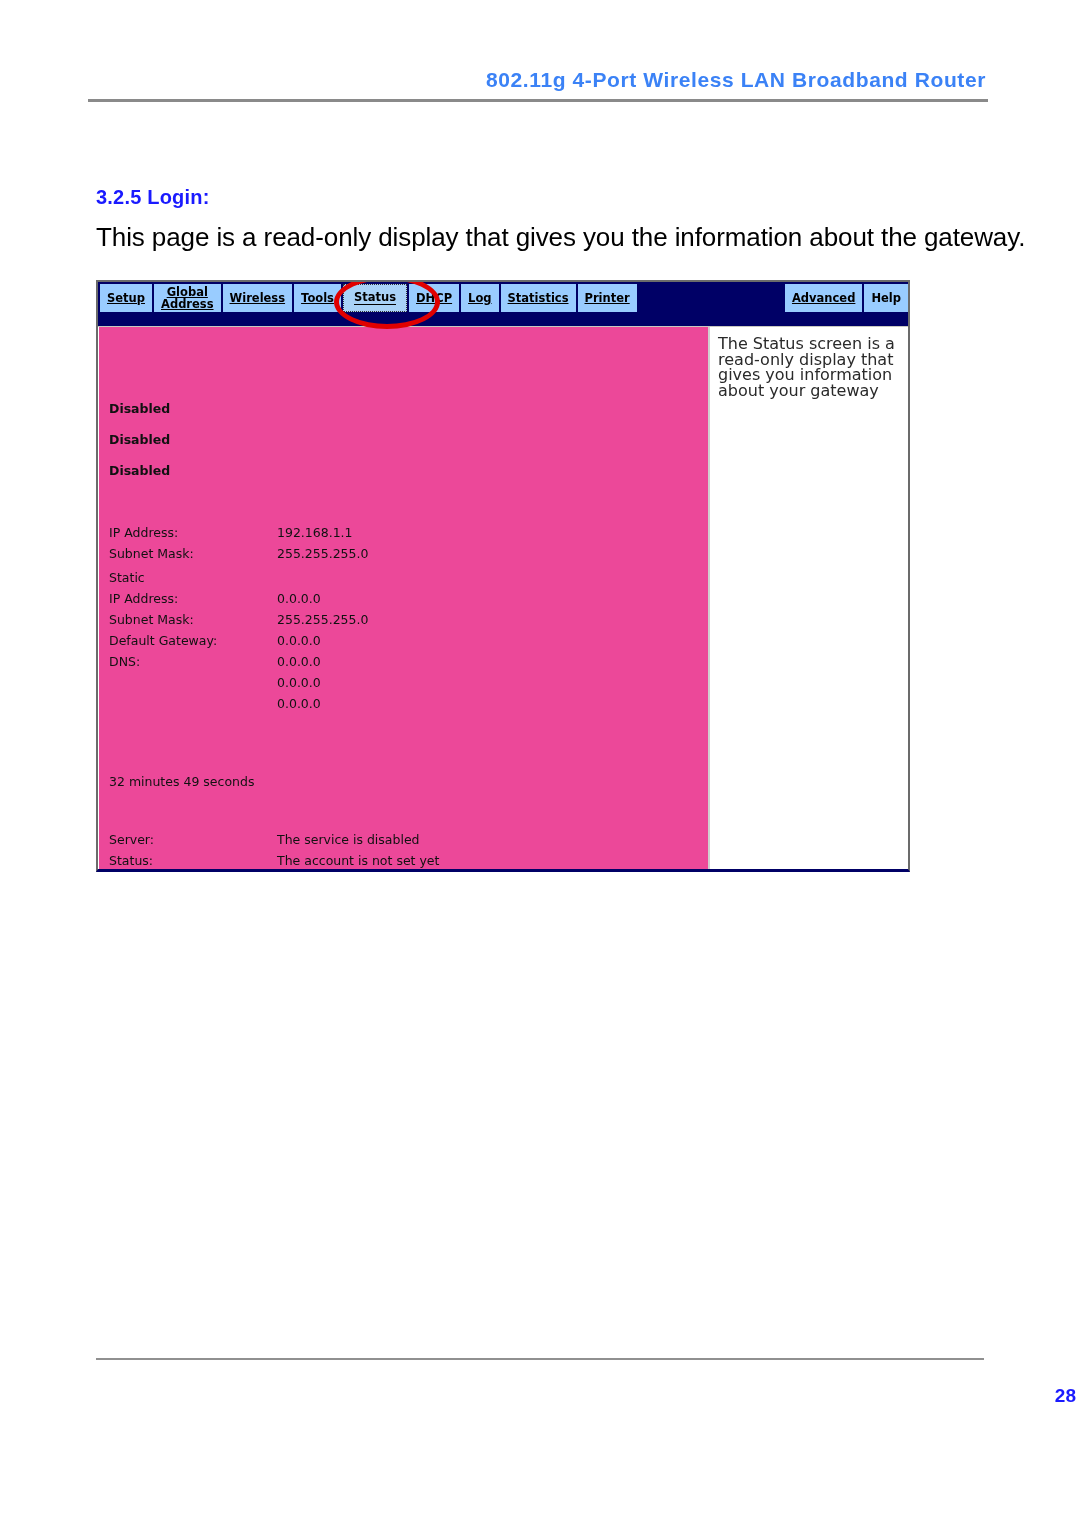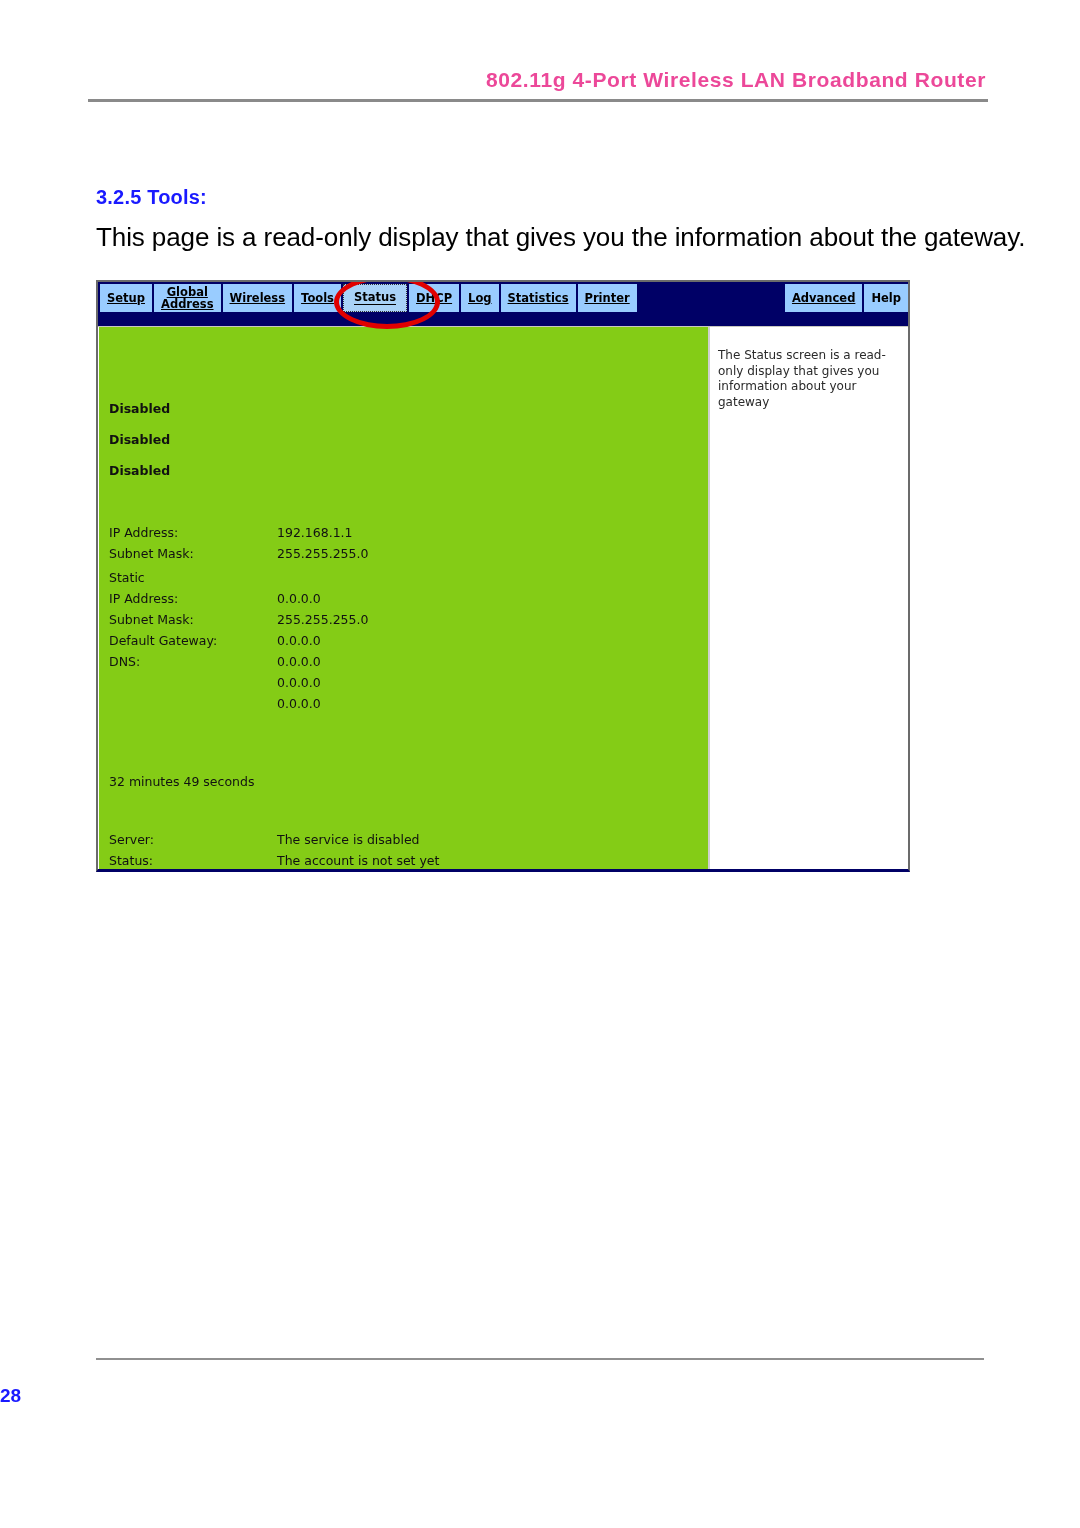--- a/index.html
+++ b/index.html
@@ -19,21 +19,21 @@
   #doc-header {
     position: absolute;
     left: 88px;
     top: 68px;
     width: 900px;
   }
   #doc-header .title {
     text-align: right;
     font-size: 21px;
     font-weight: bold;
-    color: #ec4899;
+    color: #3b82f6;
     letter-spacing: 0.6px;
     padding-right: 2px;
     padding-bottom: 7px;
     white-space: nowrap;
   }
   #doc-header .rule {
     height: 3px;
     background: #8a8a8a;
     width: 900px;
   }
@@ -145,30 +145,30 @@
   }
   #label-column {
     width: 178px;
     background: #99ccff;
     flex: 0 0 178px;
     position: relative;
   }
   #value-column {
     flex: 1 1 auto;
     position: relative;
-    background: #84cc16;
+    background: #ec4899;
     border-left: 1px solid #ffffff;
   }
   #help-panel {
     width: 200px;
     flex: 0 0 200px;
     border-left: 2px solid #cfcfcf;
-    padding: 21px 6px 0 8px;
-    box-sizing: border-box;
-    font-size: 12px;
+    padding: 9px 6px 0 8px;
+    box-sizing: border-box;
+    font-size: 16px;
     line-height: 15.5px;
     color: #2a2a2a;
   }
 
   
   .rlabel {
     position: absolute;
     right: 8px;
     font-size: 12.5px;
     font-weight: bold;
@@ -201,35 +201,35 @@
     top: 1358px;
     width: 888px;
     height: 2px;
     background: #909090;
   }
   #page-number {
     position: absolute;
     left: 0;
     top: 1385px;
     width: 1076px;
-    text-align: left;
+    text-align: right;
     font-size: 19px;
     font-weight: bold;
     color: #1a1aff;
   }
 </style>
 </head>
 <body>
 
 <div id="doc-header">
   <div class="title">802.11g 4-Port Wireless LAN Broadband Router</div>
   <div class="rule"></div>
 </div>
 
-<div id="section-heading">3.2.5 Tools:</div>
+<div id="section-heading">3.2.5 Login:</div>
 <div id="intro-paragraph">This page is a read-only display that gives you the information about the gateway.</div>
 
 <div id="router-panel">
 
   <div id="nav-bar">
     <div id="nav-tabs">
       <div class="nav-tab">
         <span class="lbl">Setup</span>
       </div>
       <div class="nav-tab">

